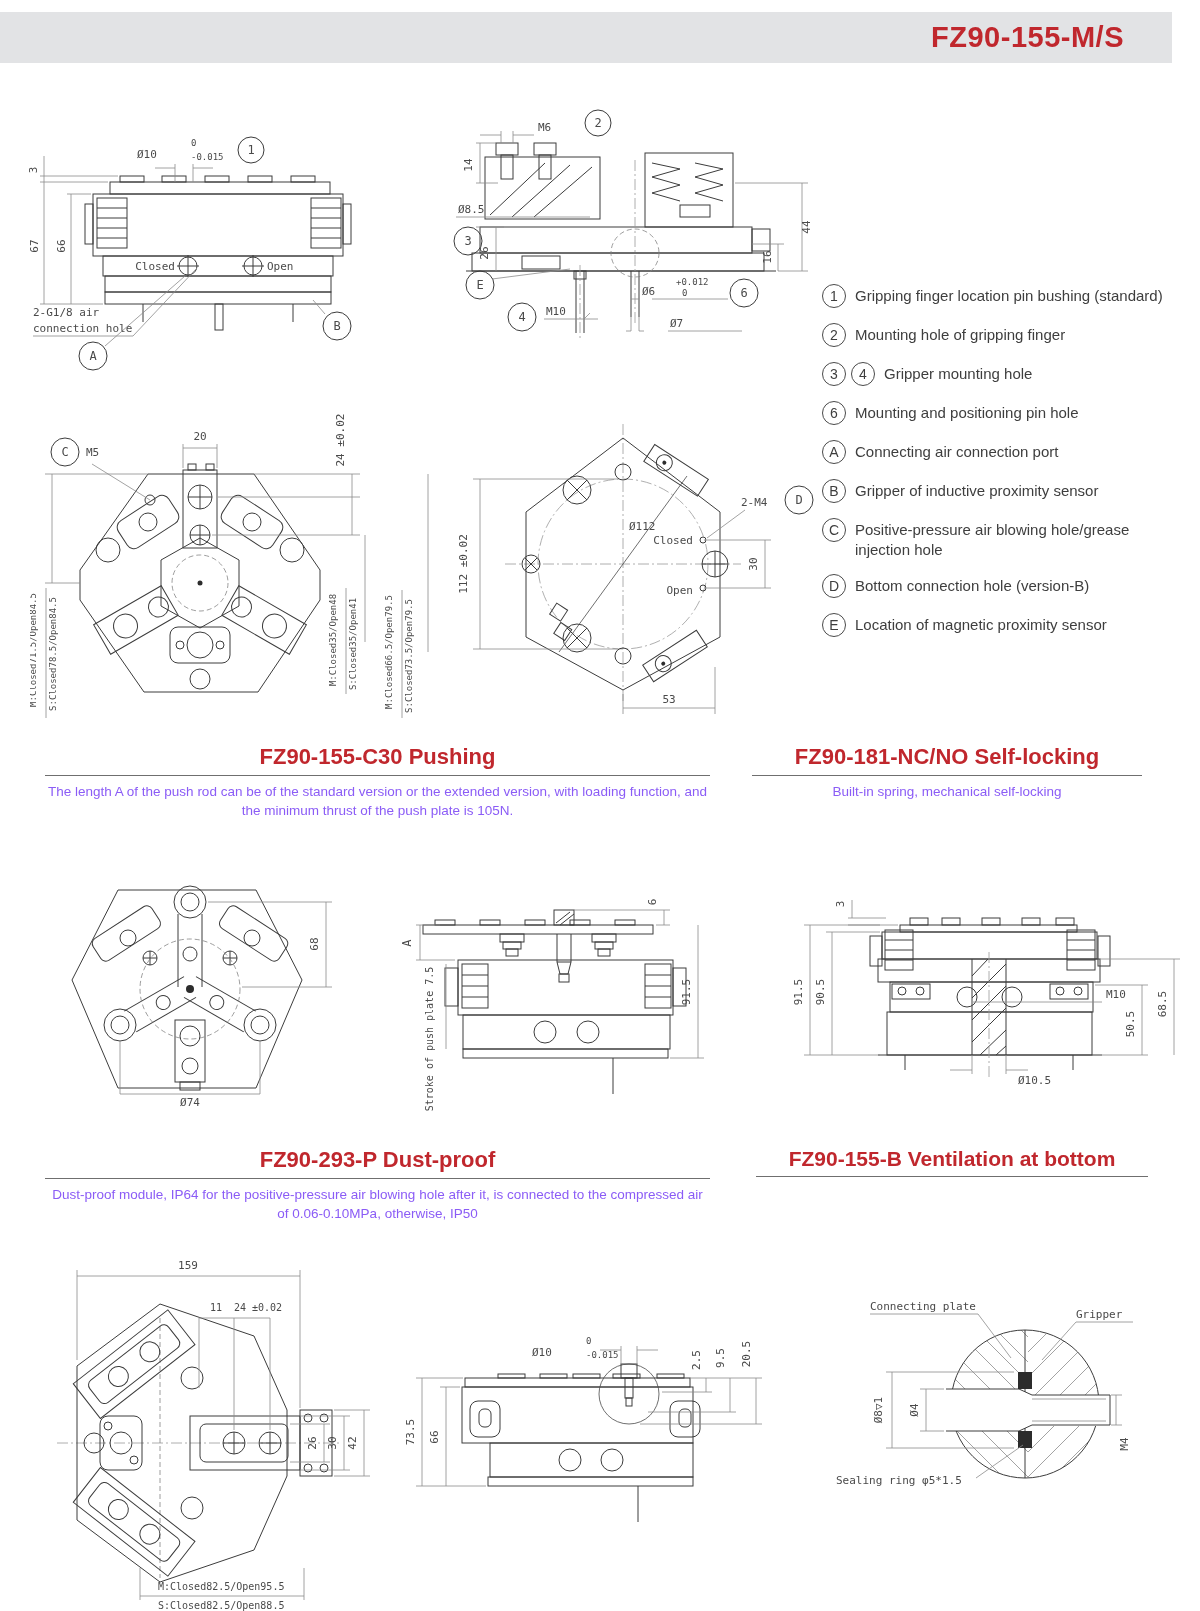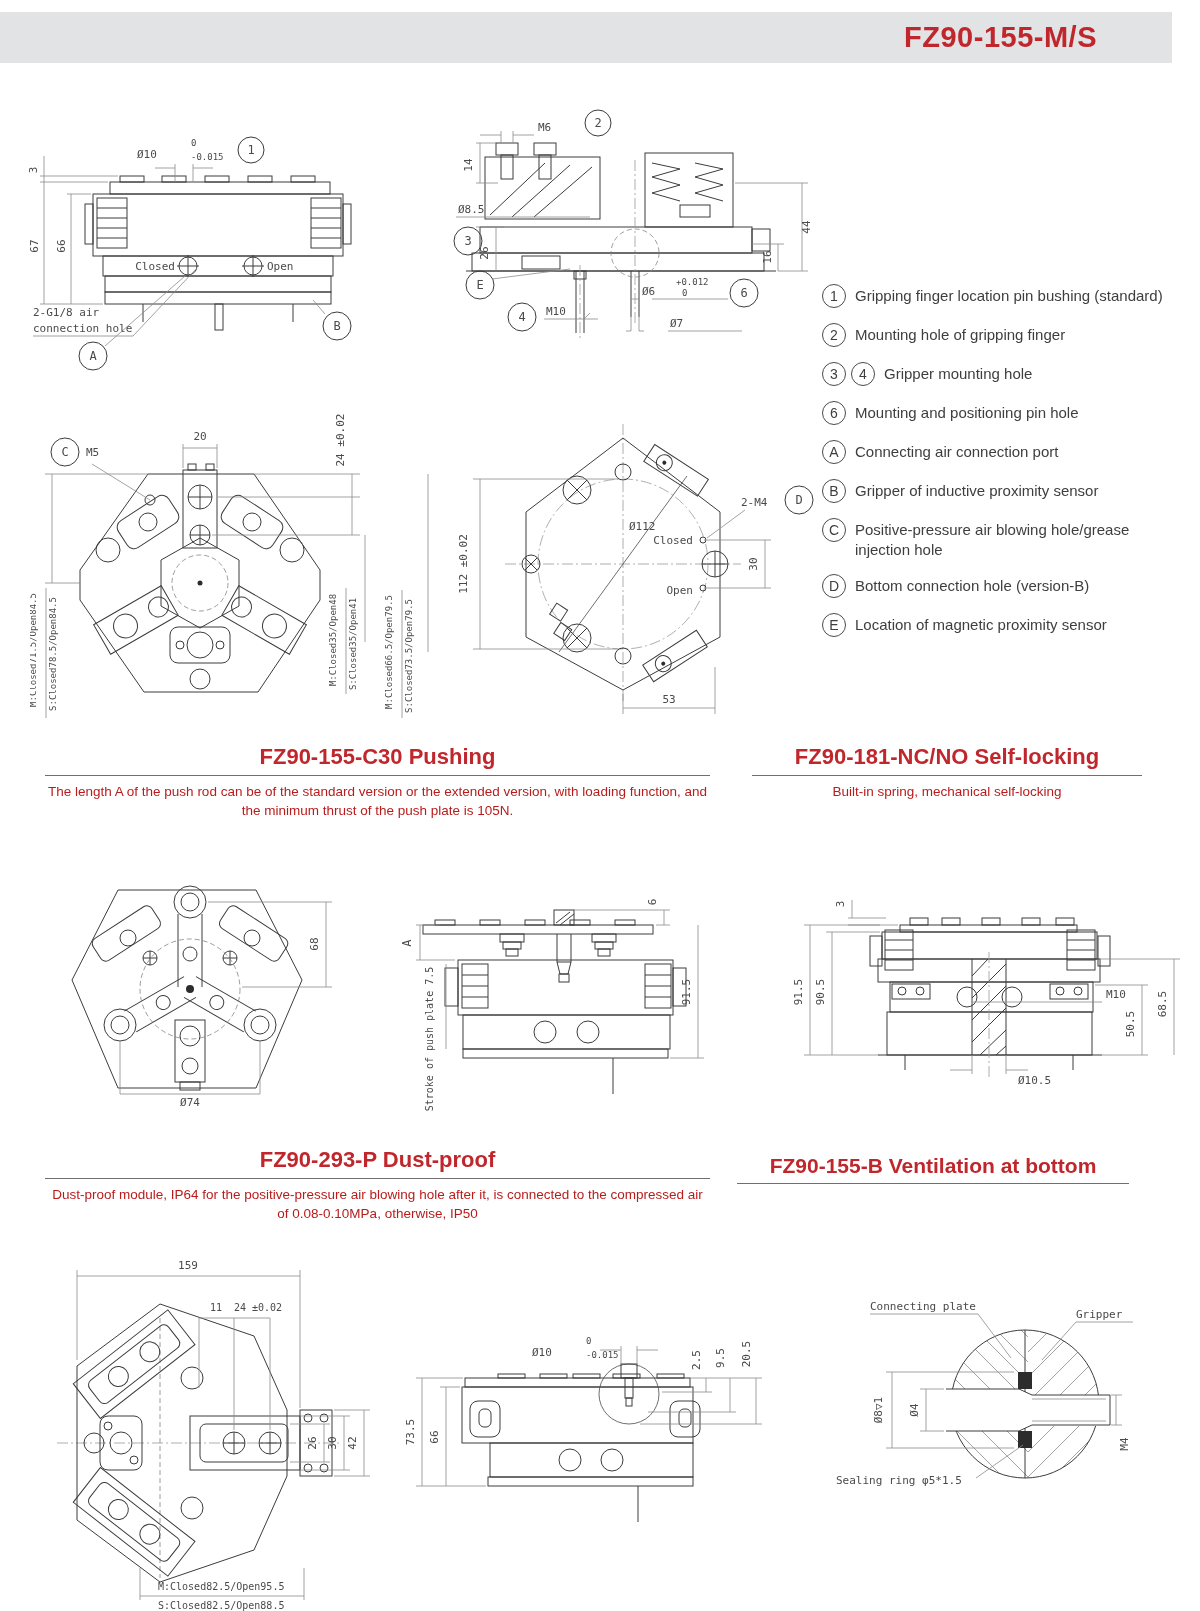--- a/index.html
+++ b/index.html
@@ -1,23 +1,23 @@
 <!DOCTYPE html>
 <html><head>
 <meta charset="utf-8">
 <style>
   html,body{margin:0;padding:0;background:#fff;}
   body{width:1200px;height:1611px;position:relative;font-family:"Liberation Sans",sans-serif;overflow:hidden;}
   .abs{position:absolute;}
-  .banner{left:0;top:12px;width:1172px;height:51px;background:#e2e3e5;display:flex;align-items:center;justify-content:flex-end;padding-right:75px;box-sizing:border-box;}
+  .banner{left:0;top:12px;width:1172px;height:51px;background:#e2e3e5;display:flex;align-items:center;justify-content:flex-end;padding-right:48px;box-sizing:border-box;}
   .banner span{font-size:29px;font-weight:bold;color:#c0272d;letter-spacing:.5px;}
   .heading{text-align:center;}
   .heading h2{margin:0;font-size:22px;color:#c0272d;white-space:nowrap;font-weight:bold;}
   .heading .rule{border-top:1.5px solid #6f6f6f;margin:5px 0 6px;}
-  .heading p{margin:0;font-size:13.5px;color:#b91c1c;line-height:1.42;}
+  .heading p{margin:0;font-size:13.5px;color:#8b5cf6;line-height:1.42;}
   .legend{display:flex;flex-direction:column;}
   .legend-item{display:flex;gap:9px;margin-bottom:17px;align-items:flex-start;color:#3e3e3e;font-size:15px;line-height:1.3;}
   .lkeys{display:flex;gap:5px;flex:0 0 auto;}
   .lkey{width:24px;height:24px;border:1.4px solid #4a4a4a;border-radius:50%;display:flex;align-items:center;justify-content:center;font-size:14px;margin-top:-2px;box-sizing:border-box;}
   svg text{font-family:"DejaVu Sans Mono",monospace;font-size:11px;fill:#4a4a4a;}
   svg text.t9{font-size:9px;}
   svg text.t10{font-size:10px;}
   svg text.t12{font-size:12px;}
   .s{stroke:#3c3c3c;fill:none;stroke-width:1;}
   .th{stroke:#4a4a4a;fill:none;stroke-width:.8;}
@@ -599,24 +599,24 @@
   <text x="316" y="146">M10</text>
   <text x="344" y="172" transform="rotate(-90 344 172)" text-anchor="middle">50.5</text>
   <text x="376" y="152" transform="rotate(-90 376 152)" text-anchor="middle">68.5</text>
   <text x="228" y="232">Ø10.5</text>
 </svg>
 </div>
 
 <div class="abs heading" style="left:45px;top:1147px;width:665px;">
   <h2>FZ90-293-P Dust-proof</h2>
   <div class="rule"></div>
-  <p>Dust-proof module, IP64 for the positive-pressure air blowing hole after it, is connected to the compressed air of 0.08-0.10MPa, otherwise, IP50</p>
-</div>
-
-<div class="abs heading" style="left:737px;top:1147px;width:392px;margin-top:7px;">
+  <p>Dust-proof module, IP64 for the positive-pressure air blowing hole after it, is connected to the compressed air of 0.06-0.10MPa, otherwise, IP50</p>
+</div>
+
+<div class="abs heading" style="left:756px;top:1147px;width:392px;">
   <h2 style="font-size:21px;">FZ90-155-B Ventilation at bottom</h2>
   <div class="rule"></div>
 </div>
 
 <div class="abs" style="left:42px;top:1238px;width:350px;height:373px;">
 <svg viewBox="0 0 350 373" width="350" height="373">
   <line class="cl" x1="15" y1="205" x2="300" y2="205"></line>
   <line class="dsh" x1="118" y1="80" x2="118" y2="340"></line>
   <g class="s">
     <polygon points="35,128 118,66 212,98 245,172 245,238 212,312 118,344 35,282"></polygon>

